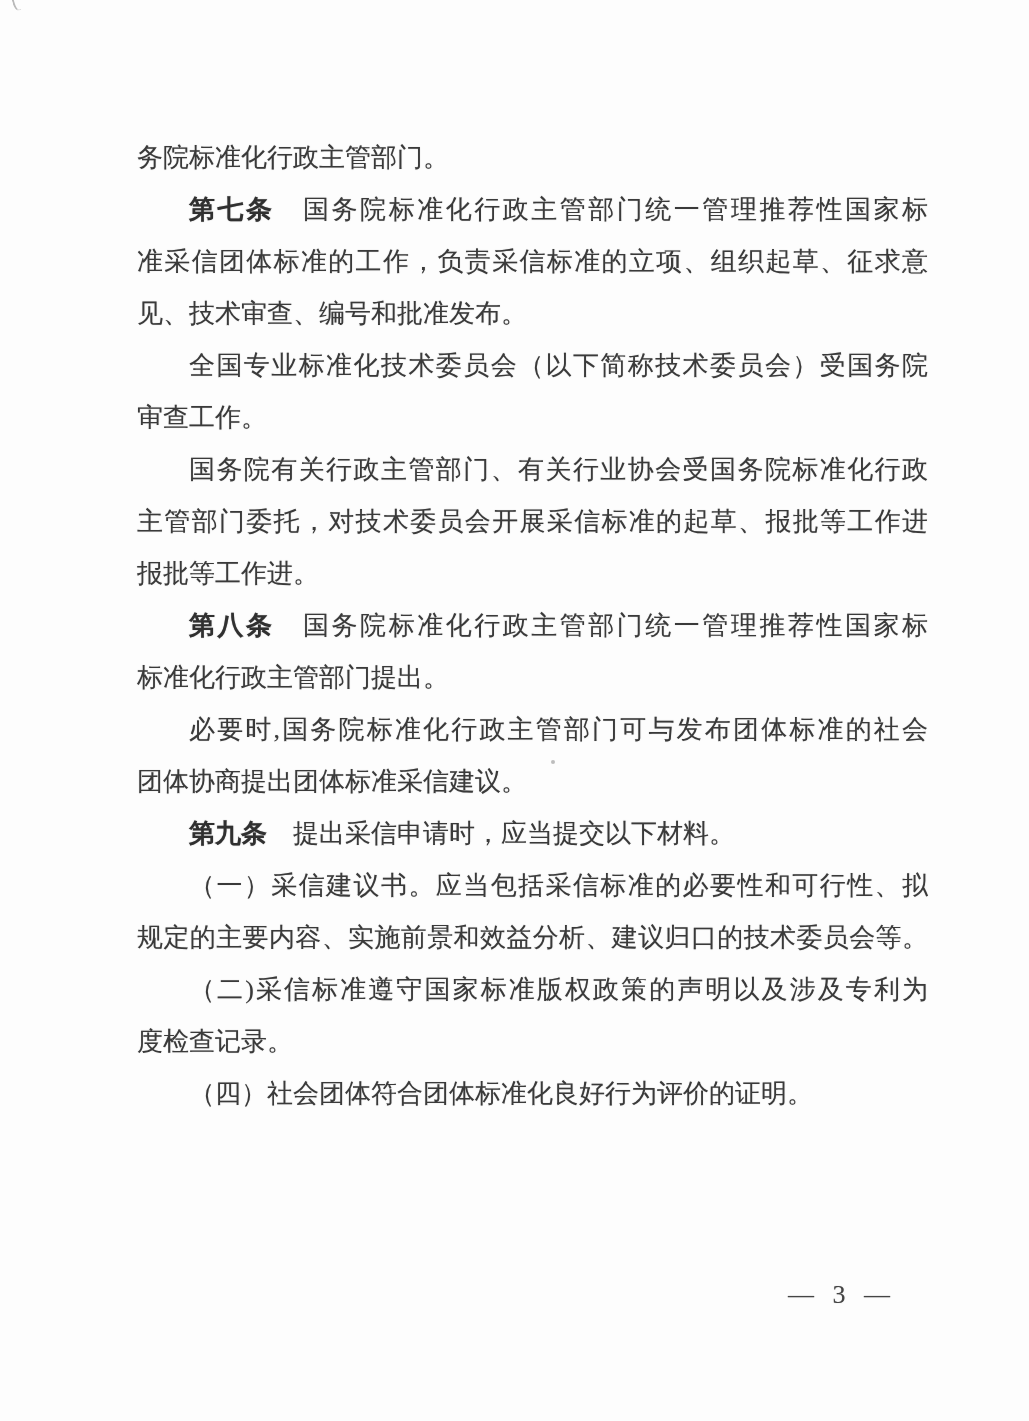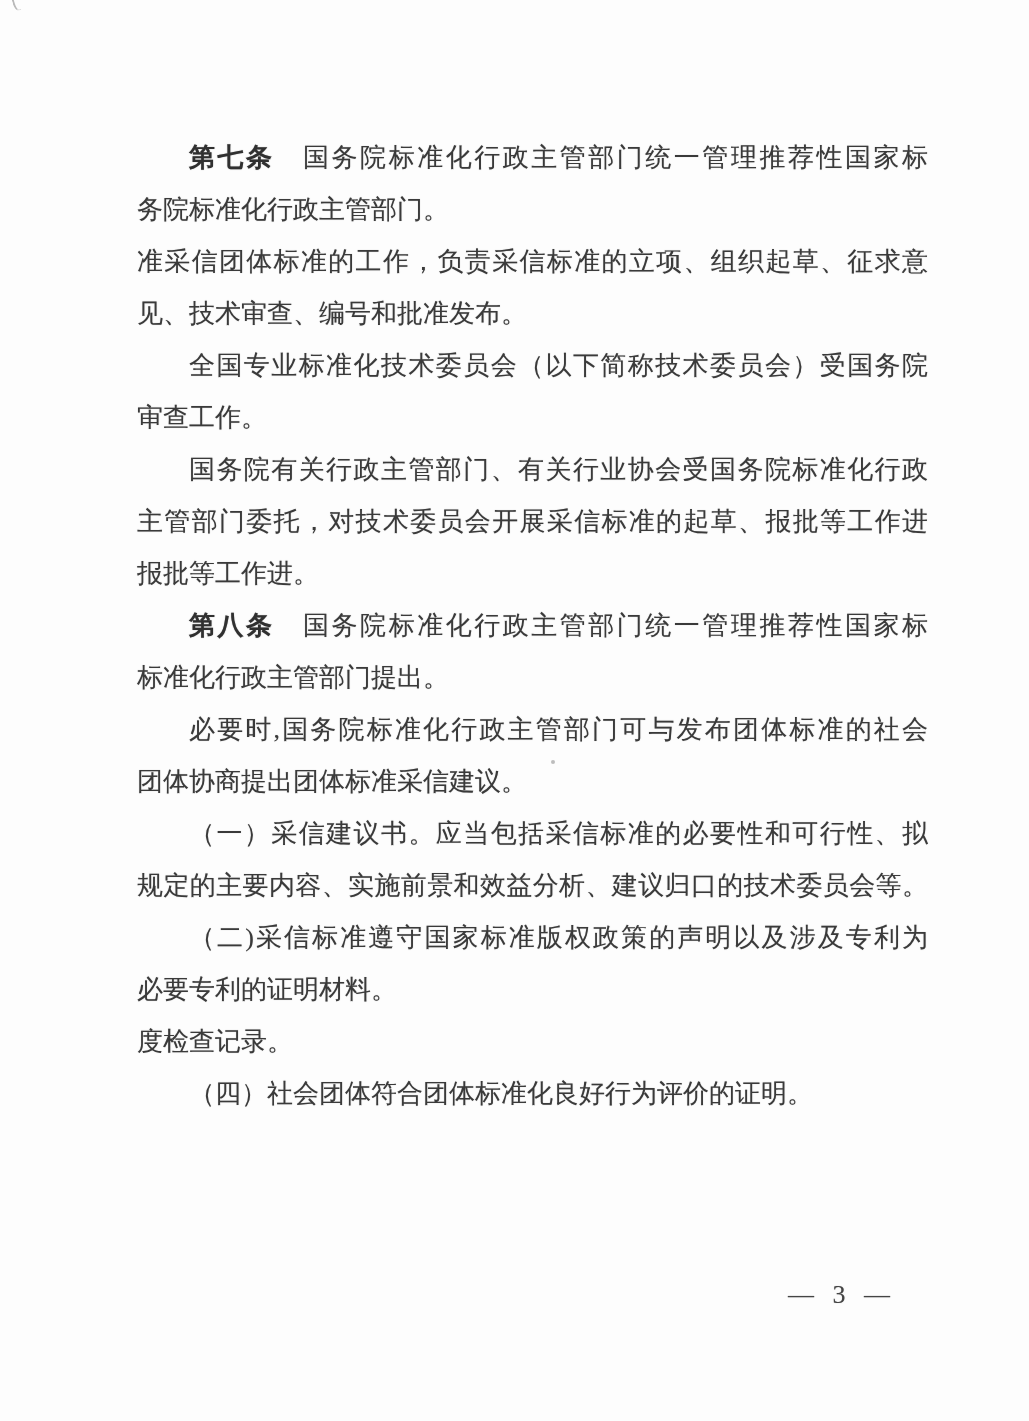--- a/index.html
+++ b/index.html
@@ -96,35 +96,35 @@
   }
 </style>
 </head>
 <body>
 
 <div class="page">
   <span class="corner-mark"></span>
   <span class="speckle"></span>
 
   <div class="doc-body" id="doc-body">
+      <div class="line"><span class="seg">务院标准化行政主管部门。</span></div>
       <div class="line indent justify"><span class="seg bold">第七条</span><span class="seg">　国务院标准化行政主管部门统一管理推荐性国家标</span></div>
-      <div class="line"><span class="seg">务院标准化行政主管部门。</span></div>
       <div class="line justify"><span class="seg">准采信团体标准的工作，负责采信标准的立项、组织起草、征求意</span></div>
       <div class="line"><span class="seg">见、技术审查、编号和批准发布。</span></div>
       <div class="line indent justify"><span class="seg">全国专业标准化技术委员会（以下简称技术委员会）受国务院</span></div>
       <div class="line"><span class="seg">审查工作。</span></div>
       <div class="line indent justify"><span class="seg">国务院有关行政主管部门、有关行业协会受国务院标准化行政</span></div>
       <div class="line justify"><span class="seg">主管部门委托，对技术委员会开展采信标准的起草、报批等工作进</span></div>
       <div class="line"><span class="seg">报批等工作进。</span></div>
       <div class="line indent justify"><span class="seg bold">第八条</span><span class="seg">　国务院标准化行政主管部门统一管理推荐性国家标</span></div>
       <div class="line"><span class="seg">标准化行政主管部门提出。</span></div>
       <div class="line indent justify"><span class="seg">必要时,国务院标准化行政主管部门可与发布团体标准的社会</span></div>
       <div class="line"><span class="seg">团体协商提出团体标准采信建议。</span></div>
+      <div class="line indent"><span class="seg bold">第九条</span><span class="seg">　提出采信申请时，应当提交以下材料。</span></div>
       <div class="line indent justify"><span class="seg">（一）采信建议书。应当包括采信标准的必要性和可行性、拟</span></div>
       <div class="line justify"><span class="seg">规定的主要内容、实施前景和效益分析、建议归口的技术委员会等。</span></div>
       <div class="line indent justify"><span class="seg">（二)采信标准遵守国家标准版权政策的声明以及涉及专利为</span></div>
-      <div class="line"><span class="seg">必要专利的证明材料。</span></div>
       <div class="line"><span class="seg">度检查记录。</span></div>
       <div class="line indent"><span class="seg">（四）社会团体符合团体标准化良好行为评价的证明。</span></div>
     </div>
 
   <div class="page-num">— 3 —</div>
 </div>
 
 </body></html>

